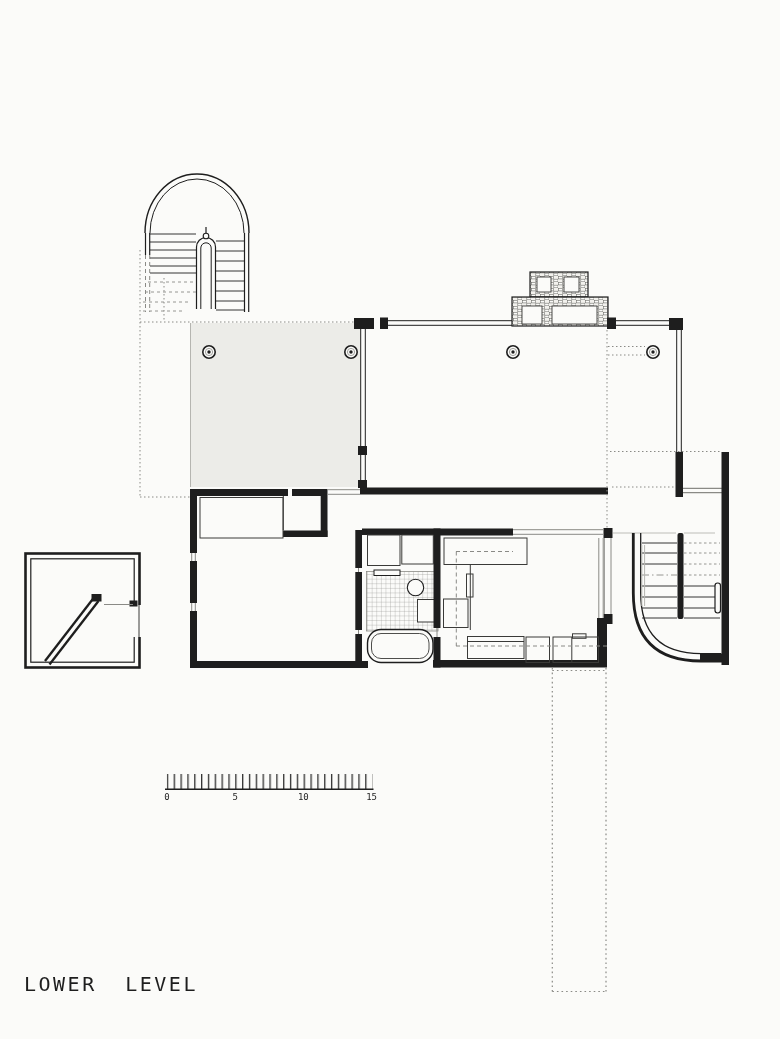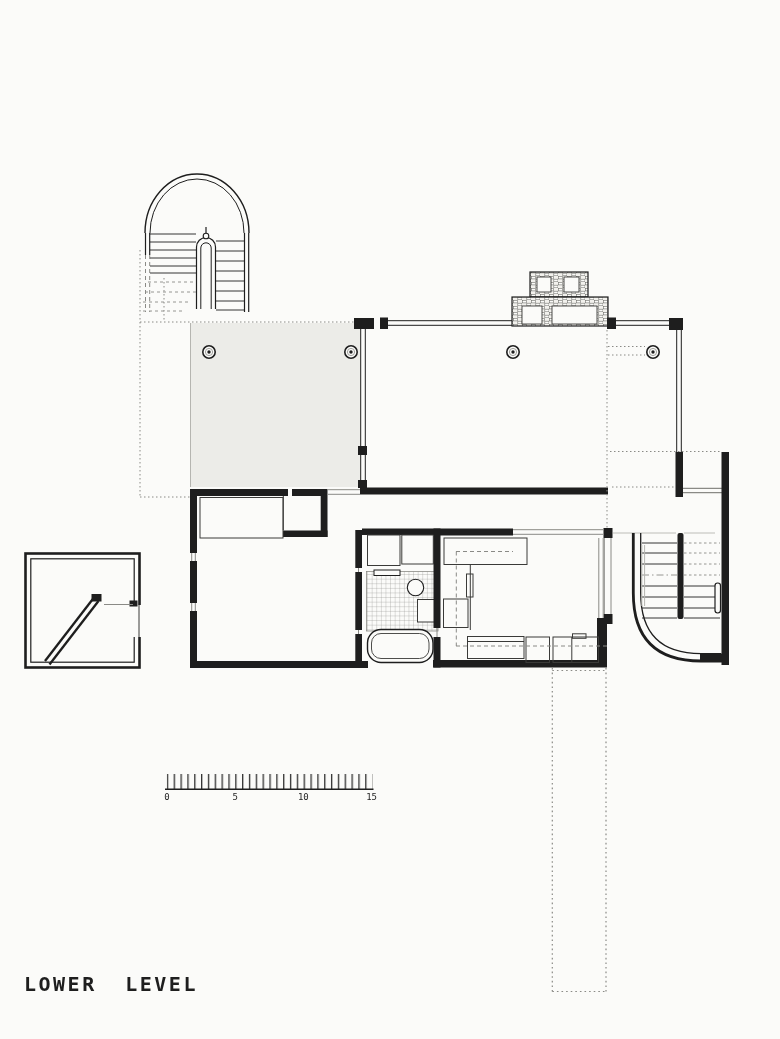--- a/index.html
+++ b/index.html
@@ -11,21 +11,21 @@
   .plan-svg{position:absolute;left:0;top:0;}
   .sk-ink{stroke:var(--ink);}
   .sk-thin{stroke:var(--thin);}
   .sk-mid{stroke:var(--mid);}
   .sk-gray{stroke:var(--gray);}
   .fl-ink{fill:var(--ink);}
   .fl-paper{fill:var(--paper);}
   .fl-tint{fill:var(--tint);}
   .nofill{fill:none;}
   .title{position:absolute;left:24px;top:972px;font-size:20px;color:var(--ink);
-         letter-spacing:2.5px;word-spacing:14px;white-space:pre;font-weight:bold;}
+         letter-spacing:2.5px;word-spacing:14px;white-space:pre;font-weight:normal;}
   .scale-num{font-family:"DejaVu Sans Mono","Liberation Mono",monospace;font-size:9px;fill:var(--ink);}
 </style>
 </head>
 <body>
 
 <div class="page">
 
 <svg class="plan-svg" width="780" height="1039" viewBox="0 0 780 1039">
   <defs>
     <pattern id="brick" width="9" height="6" patternUnits="userSpaceOnUse">

